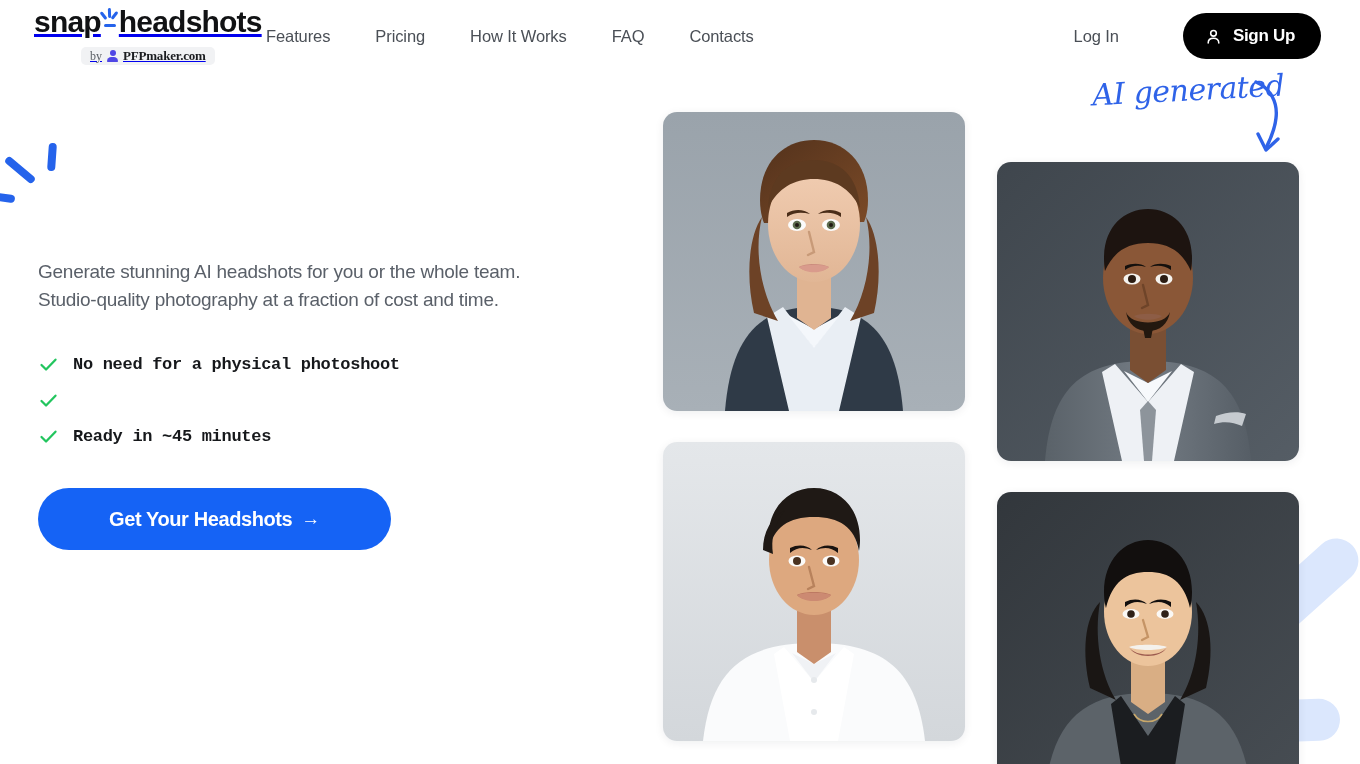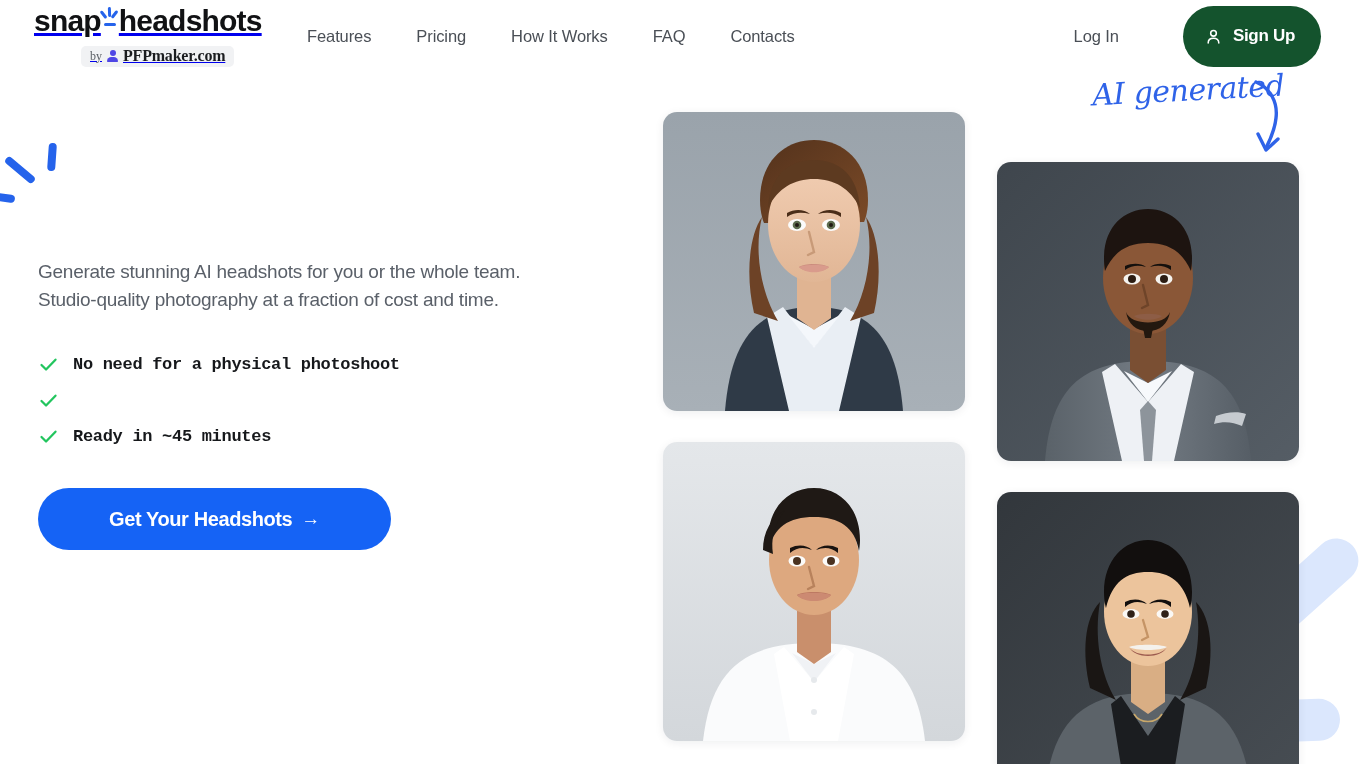--- a/index.html
+++ b/index.html
@@ -78,21 +78,21 @@
     background: #f1f2f4;
     border-radius: 5px;
     padding: 2px 9px 3px 9px;
     display: flex;
     align-items: center;
     gap: 5px;
     font-size: 11.5px;
     line-height: 1;
   }
   .brand-sub .by { color: #5d6268; font-family: "Liberation Serif", serif; font-size: 12px; }
-  .brand-sub .pfp-name { color: #1b1d20; font-weight: 700; font-family: "Liberation Serif", serif; font-size: 16px; letter-spacing: -0.2px; }
+  .brand-sub .pfp-name { color: #1b1d20; font-weight: 700; font-family: "Liberation Serif", serif; font-size: 13px; letter-spacing: -0.2px; }
   .pfp-mark {
     width: 11px; height: 11px;
     position: relative;
     display: inline-block;
   }
   .pfp-mark::before {
     content: "";
     position: absolute;
     left: 2.5px; top: 0;
     width: 6px; height: 6px;
@@ -105,21 +105,20 @@
     left: 0; top: 6.5px;
     width: 11px; height: 5px;
     border-radius: 11px 11px 2px 2px;
     background: #4f46e5;
   }
 
   .nav {
     display: flex;
     align-items: center;
     gap: 45px;
-    margin-left: 41px;
   }
   .nav a {
     font-size: 16.5px;
     color: #4a4f56;
     text-decoration: none;
     letter-spacing: -0.1px;
     white-space: nowrap;
   }
 
   .header-right {
@@ -131,25 +130,25 @@
   .login-link {
     font-size: 16.5px;
     color: #4a4f56;
     text-decoration: none;
     letter-spacing: -0.1px;
   }
   .signup-btn {
     display: flex;
     align-items: center;
     gap: 11px;
-    background: #14532d;
+    background: #000000;
     color: #ffffff;
     border: none;
     border-radius: 999px;
-    height: 61px;
+    height: 46px;
     padding: 0 26px 0 22px;
     font-size: 17px;
     font-weight: 700;
     letter-spacing: -0.3px;
     font-family: "Liberation Sans", sans-serif;
     cursor: pointer;
   }
   .user-icon { width: 17px; height: 17px; display: block; }
 
   

